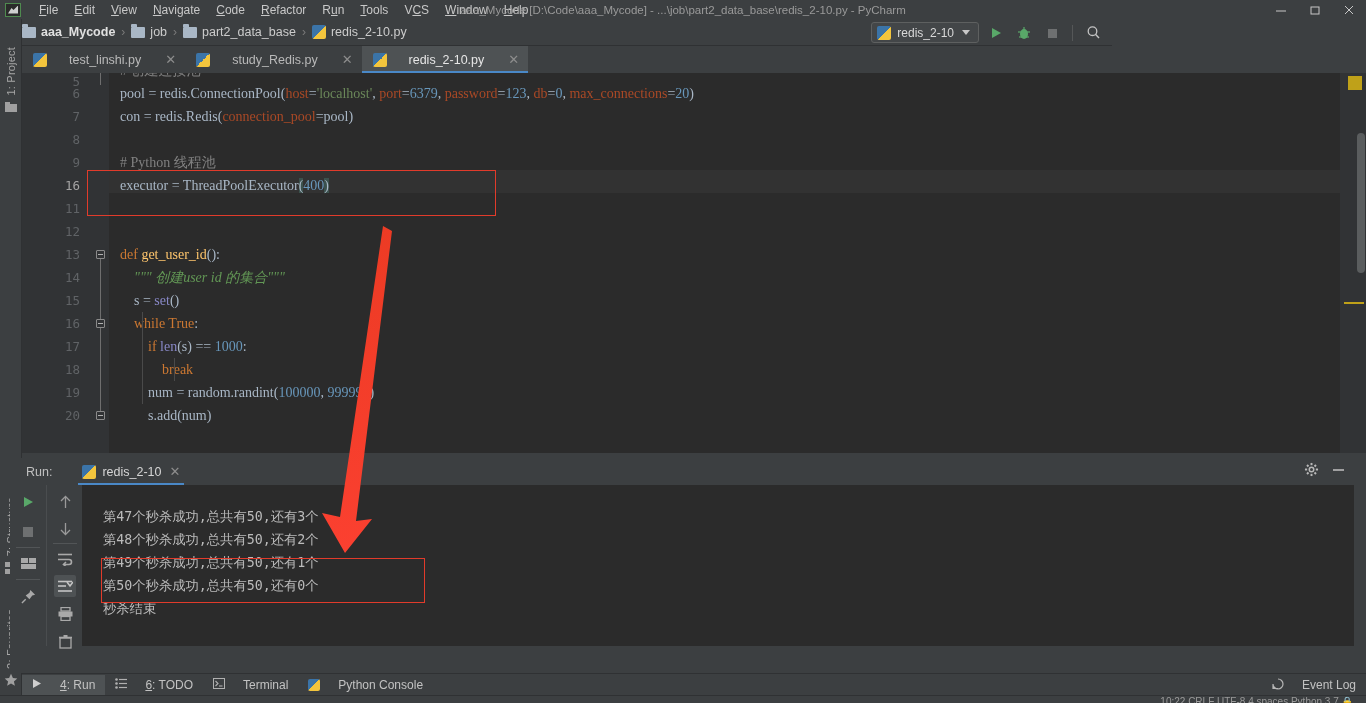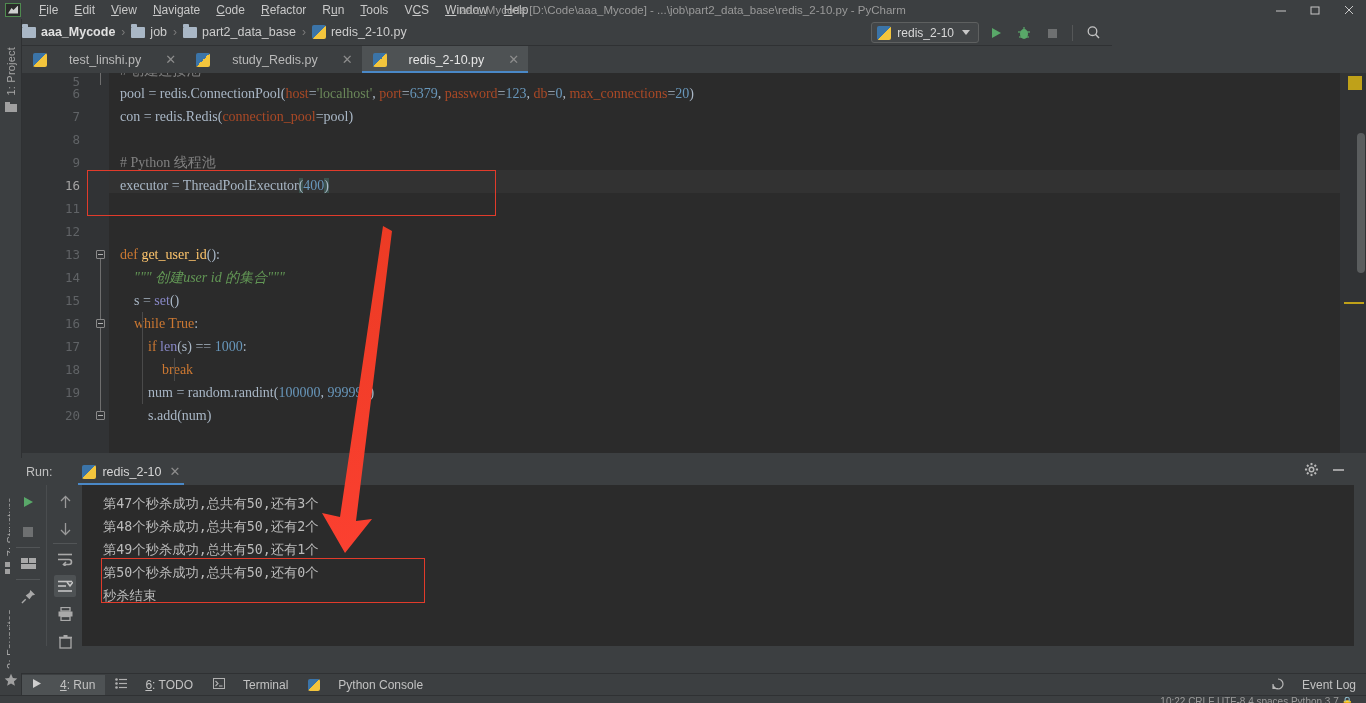--- a/index.html
+++ b/index.html
@@ -228,21 +228,21 @@
   .rt-btn { position: absolute; left: 7px; width: 22px; height: 22px;
     display: flex; align-items: center; justify-content: center; }
   .rt-btn.sel { background: #4e5254; border-radius: 2px; }
   .rt-sep { position: absolute; left: 6px; width: 24px; height: 1px; background: #525557; }
   .console {
     position: absolute; left: 72px; top: 0; right: 0; height: 161px;
     background: #2b2b2b; overflow: hidden;
   }
   .cons-line {
     position: absolute; left: 21px; font-family: "DejaVu Sans Mono", monospace;
-    font-size: 13.3px; line-height: 23px; height: 23px; white-space: pre; color: #bbbbbb;
+    font-size: 13.3px; line-height: 23px; height: 23px; white-space: pre; color: #bbbbbb; margin-top: 13px;
   }
   .anno-rect-console { position: absolute; border: 1.6px solid #e13b2b; pointer-events: none; }
 
   
   .botstripe {
     position: absolute; left: 22px; top: 673px; width: 1344px; height: 22px;
     background: #3c3f41; display: flex; align-items: center;
     border-top: 1px solid #2f3133;
   }
   .bs-btn {

